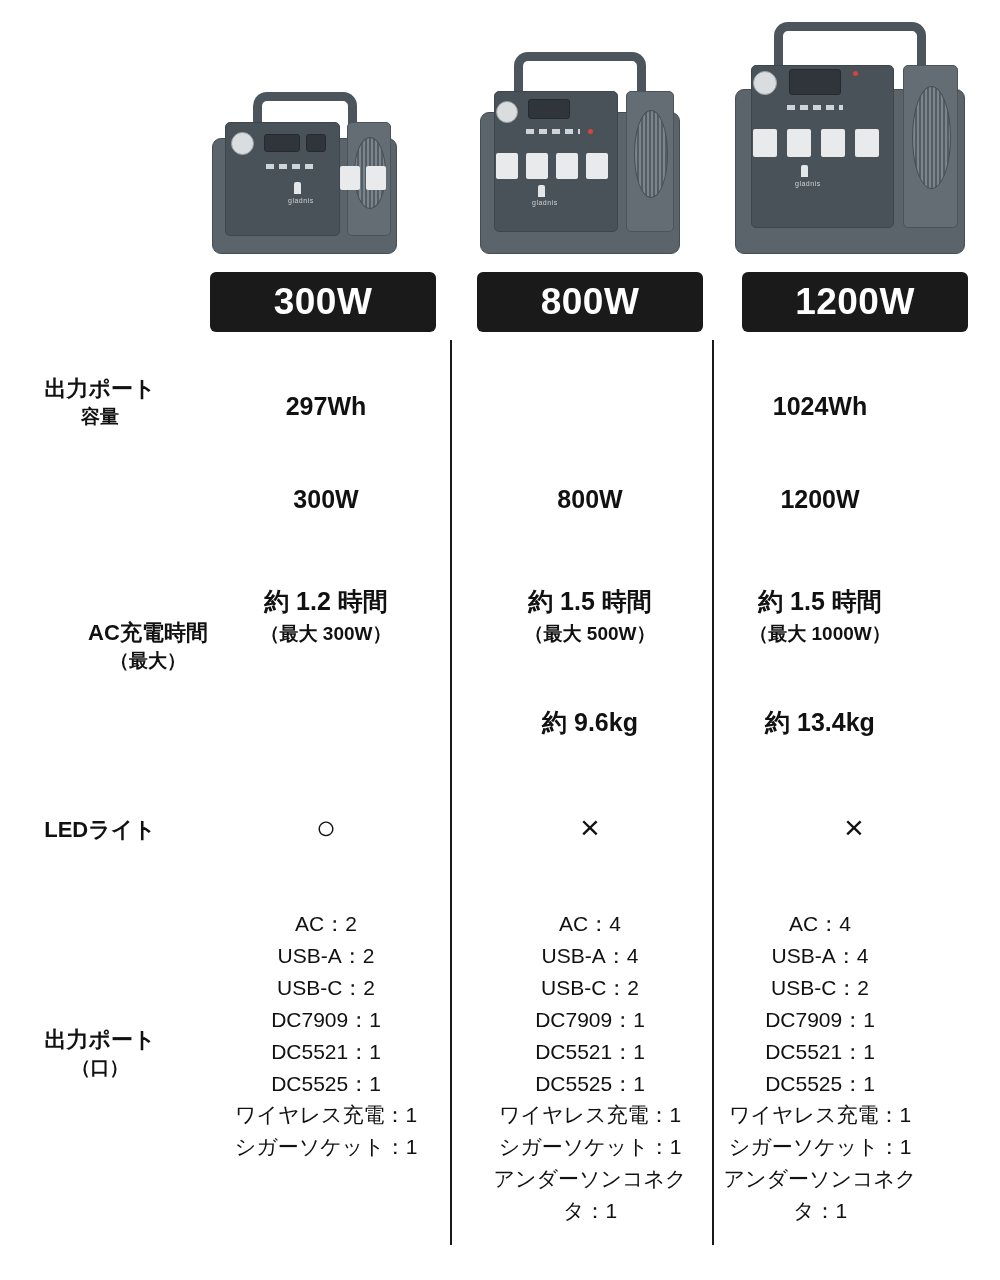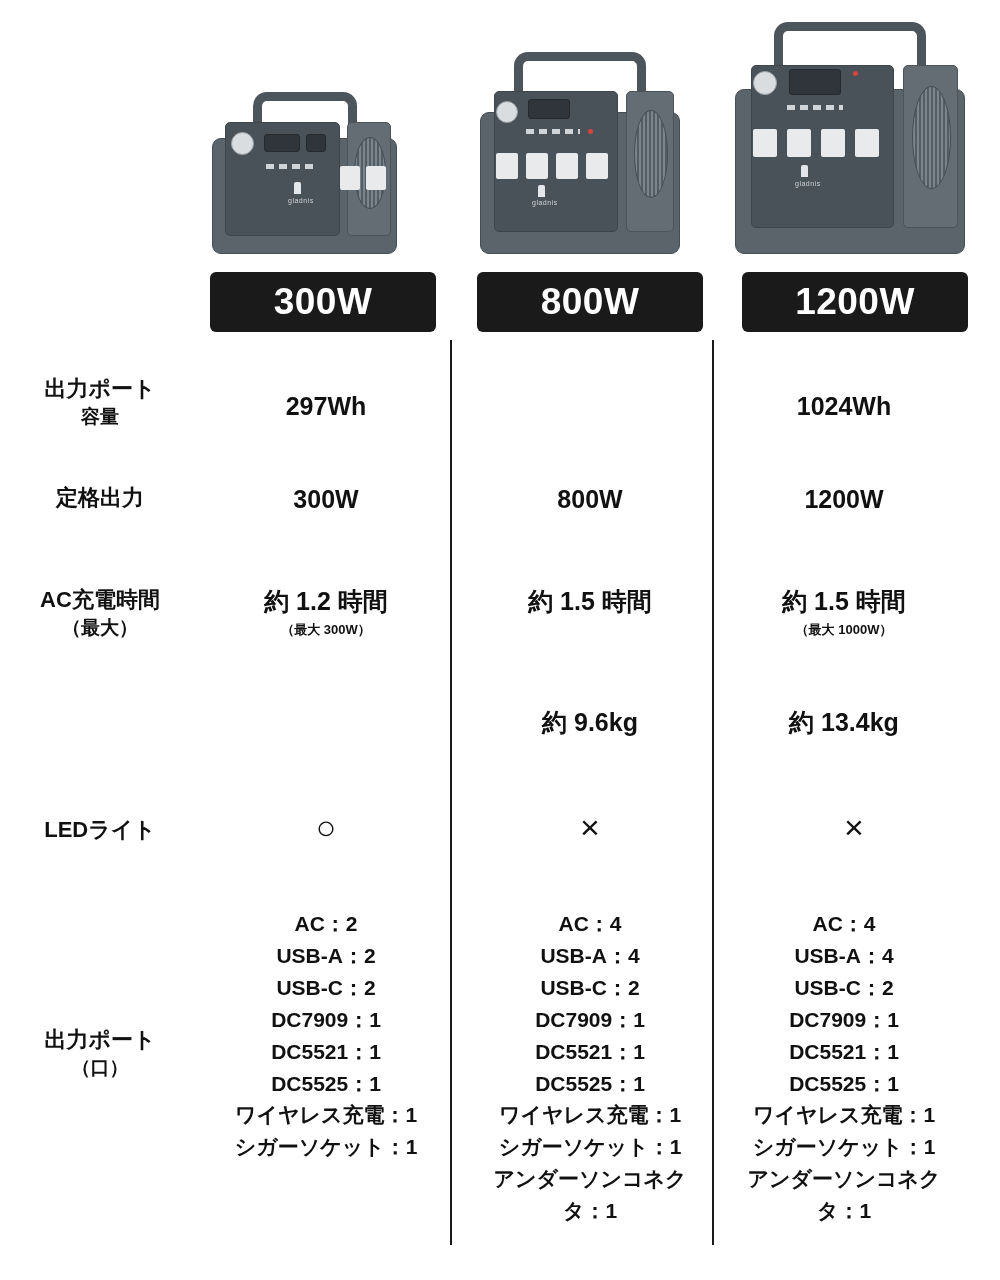--- a/index.html
+++ b/index.html
@@ -169,30 +169,30 @@
   }
   .cell {
     position: absolute;
     text-align: center;
     font-size: 25px;
     font-weight: bold;
     line-height: 1.35;
   }
   .cell.c1 { left: 210px; width: 232px; }
   .cell.c2 { left: 474px; width: 232px; }
-  .cell.c3 { left: 728px; width: 232px; }
+  .cell.c3 { left: 704px; width: 232px; }
   .cell .sub {
     display: block;
-    font-size: 13px;
+    font-size: 19px;
     font-weight: bold;
     margin-top: 2px;
   }
   .cell.ports {
     font-size: 21px;
-    font-weight: bold;
+    font-weight: normal;
     line-height: 1.52;
   }
   .mark {
     position: absolute;
     text-align: center;
     font-size: 34px;
     line-height: 1;
   }
   .mark.c1 { left: 210px; width: 232px; }
   .mark.c2 { left: 474px; width: 232px; }
@@ -271,37 +271,35 @@
   <div class="hdr h2">800W</div>
   <div class="hdr h3">1200W</div>
 
   <div class="rowlabel" style="top:374px;">
     <span>出力ポート</span>
     <span class="sub">容量</span>
   </div>
   <div class="cell c1" style="top:390px;">297Wh</div>
   <div class="cell c3" style="top:390px;">1024Wh</div>
 
-  <div class="rowlabel" style="top:483px;">
-    <span>定格出力</span>
-  </div>
   <div class="cell c1" style="top:483px;">300W</div>
   <div class="cell c2" style="top:483px;">800W</div>
   <div class="cell c3" style="top:483px;">1200W</div>
 
-  <div class="rowlabel" style="top:585px;">
+  <div class="rowlabel" style="top:618px;margin-left:48px;">
     <span>AC充電時間</span>
     <span class="sub">（最大）</span>
   </div>
   <div class="cell c1" style="top:585px;">
     <span>約 1.2 時間</span>
     <span class="sub">（最大 300W）</span>
   </div>
   <div class="cell c2" style="top:585px;">
     <span>約 1.5 時間</span>
+    <span class="sub">（最大 500W）</span>
   </div>
   <div class="cell c3" style="top:585px;">
     <span>約 1.5 時間</span>
     <span class="sub">（最大 1000W）</span>
   </div>
 
   <div class="cell c2" style="top:706px;">約 9.6kg</div>
   <div class="cell c3" style="top:706px;">約 13.4kg</div>
 
   <div class="rowlabel" style="top:815px;">

